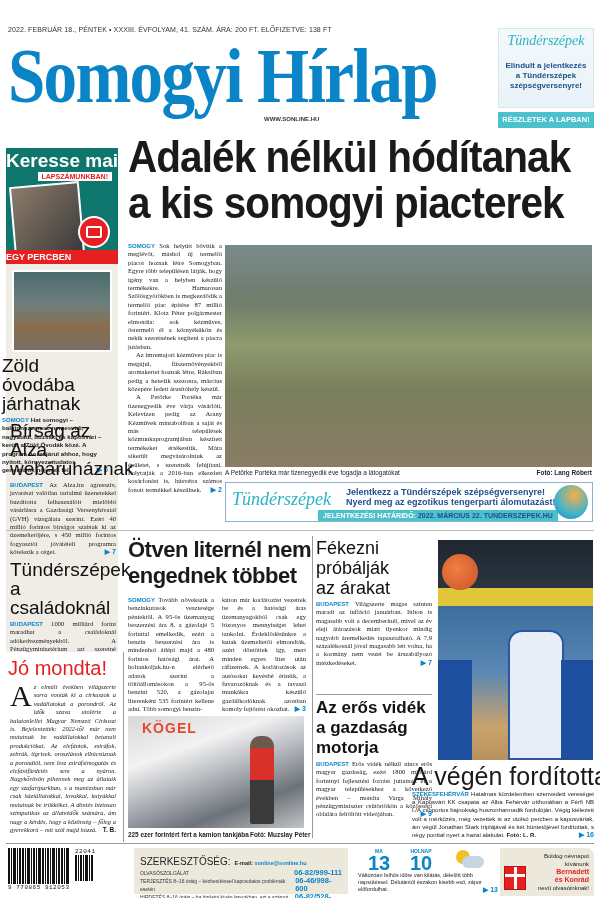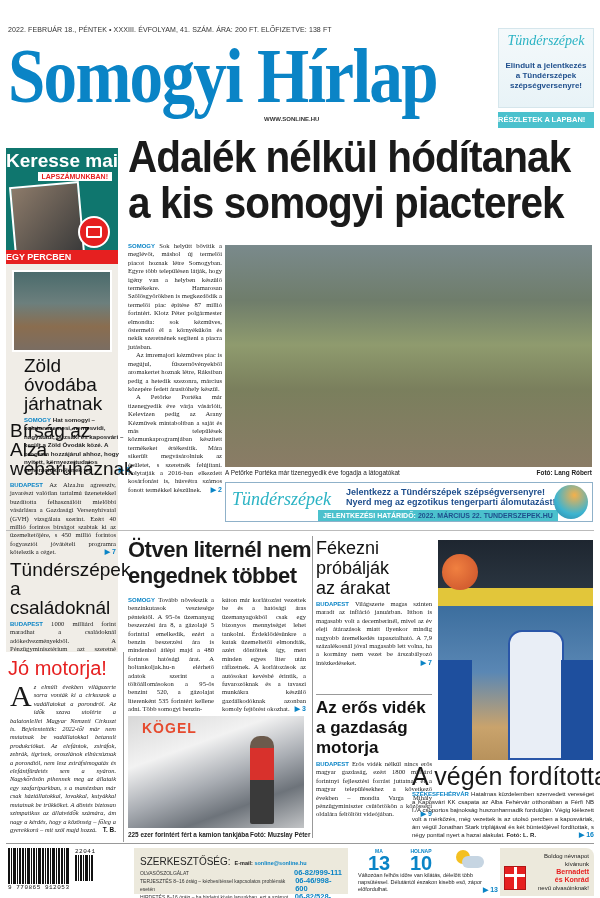--- a/index.html
+++ b/index.html
@@ -5,21 +5,21 @@
 *{box-sizing:border-box;margin:0;padding:0}
 body{width:600px;height:898px;background:#fff;font-family:"Liberation Sans",sans-serif;color:#1a1a1a;position:relative;overflow:hidden}
 .abs{position:absolute}
 .topline{left:8px;top:26px;font-size:7px;color:#333;letter-spacing:.1px}
 .masthead{left:8px;top:36px;font-family:"Liberation Serif",serif;font-weight:bold;font-size:78px;color:#0a84c6;line-height:80px;letter-spacing:-2px;transform:scaleX(.86);transform-origin:left top;white-space:nowrap}
 .website{left:264px;top:116px;font-size:6px;font-weight:bold;color:#333}
 .promo{left:498px;top:28px;width:96px;height:100px}
 .promo-box{width:96px;height:80px;background:linear-gradient(#f4f9fb,#e8f3f7);border:1px solid #d5e6ec;text-align:center;padding-top:4px}
 .promo-logo{font-family:"Liberation Serif",serif;font-style:italic;font-size:14px;color:#2bb3c4;height:22px}
 .promo-text{font-size:8px;font-weight:bold;color:#1e4e8c;line-height:10px;margin-top:6px}
-.promo-btn{width:96px;height:16px;background:#4bc1cd;color:#fff;font-size:7.5px;font-weight:bold;line-height:16px;margin-top:4px}
+.promo-btn{width:96px;height:16px;background:#4bc1cd;color:#fff;font-size:7.5px;font-weight:bold;text-align:center;line-height:16px;margin-top:4px}
 .tvad{left:6px;top:148px;width:112px;height:110px;background:#0f766e;overflow:hidden}
 .tvad-title{color:#fff;font-weight:bold;font-size:19px;text-align:center;line-height:22px;margin-top:2px}
 .tvad-sub{background:#fff;color:#e62020;font-size:7px;font-weight:bold;padding:1px 4px;position:absolute;right:6px;top:24px}
 .tvad-mag{position:absolute;left:6px;top:36px;width:70px;height:72px;background:linear-gradient(135deg,#8d7b6a,#3a3a3a);border:2px solid #fff;transform:rotate(-5deg)}
 .tvad-icon{position:absolute;right:8px;bottom:10px;width:32px;height:32px;border-radius:50%;background:#e62020;border:2px solid #fff;display:flex;align-items:center;justify-content:center}
 .tvad-icon span{width:16px;height:12px;border:2px solid #fff;border-radius:2px;display:block}
 .egy{left:6px;top:250px;width:112px;height:14px;background:#e62020;color:#fff;font-size:9px;font-weight:bold;line-height:14px}
 .egy-body{left:6px;top:264px;width:112px;height:536px;background:#f0ede7}
 .kids{left:12px;top:270px;width:100px;height:82px;background:linear-gradient(#4a6b6c 0%,#6c7f7d 40%,#8a6d4f 70%,#7a6d62 100%);border:2px solid #fff}
 .h-left{font-size:19px;line-height:19px;color:#111;font-weight:normal}
@@ -101,21 +101,21 @@
   <div class="tvad-mag"></div>
   <div class="tvad-icon">
       <span></span>
     </div>
 </div>
 
 <div class="abs egy">EGY PERCBEN</div>
 <div class="abs egy-body"></div>
 <div class="abs kids"></div>
 
-<div class="abs" style="left:24px;top:356px;width:106px">
+<div class="abs" style="left:2px;top:356px;width:106px">
   <div class="h-left">Zöld óvodába járhatnak</div>
   <div class="sans-txt" style="margin-top:3px;font-weight:bold">
     <span class="kw">SOMOGY</span>
     <span>Hat somogyi – balatonszemesi, nemesvidi, nagyatádi, buzsáki és kaposvári – került a Zöld Óvodák közé. A program hozzájárul ahhoz, hogy nyitott, környezettudatos generációk nőjenek fel.</span>
     <span class="ref">▶ 6</span>
   </div>
 </div>
 
 <div class="abs" style="left:10px;top:421px;width:106px">
   <div class="h-left">Bírság az Alza webáruháznak</div>
@@ -129,21 +129,21 @@
 <div class="abs" style="left:10px;top:560px;width:106px">
   <div class="h-left">Tündérszépek a családoknál</div>
   <div class="txt" style="margin-top:3px">
     <span class="kw">BUDAPEST</span>
     <span>1000 milliárd forint maradhat a családoknál adókedvezményekből. A Pénzügyminisztérium azt szeretné elérni, hogy minden érintett fizetése már az év elején több legyen az adókedvezmény összegével.</span>
     <span class="ref">▶ 7</span>
   </div>
 </div>
 
 <div class="abs" style="left:6px;top:652px;width:112px;height:190px;background:#fff"></div>
-<div class="abs h-left jo-title">Jó motorja!</div>
+<div class="abs h-left jo-title">Jó mondta!</div>
 <div class="abs jo-txt">
   <span class="dropcap">A</span><span>z elmúlt években világszerte sorra vonták ki a cirkuszok a vadállatokat a porondról. Az idők szava utolérte a balatonlellei Magyar Nemzeti Cirkuszt is. Bejelentették: 2022-től már nem mutatnak be vadállatokkal betanult produkciókat. Az elefántok, zsiráfok, zebrák, tigrisek, oroszlánok elbúcsúznak a porondtól, nem lesz zsiráfsimogatás és elefántfürdetés sem a nyáron. Nagykőrösön pihennek meg az állataik egy szafariparkban, s a manézsban már csak háziállatokkal, lovakkal, kutyákkal mutatnak be trükköket. A döntés biztosan szimpatikus az állatvédők számára, ám nagy a kérdés, hogy a közönség – főleg a gyerekkorú – mit szól majd hozzá.</span>
   <span style="float:right;font-style:normal;font-weight:bold;font-family:'Liberation Sans',sans-serif">T. B.</span>
 </div>
 
 <div class="abs main-headline">
   <div>Adalék nélkül hódítanak</div>
   <div>a kis somogyi piacterek</div>
 </div>
 <div class="abs txt" style="left:128px;top:242px;width:94px">

